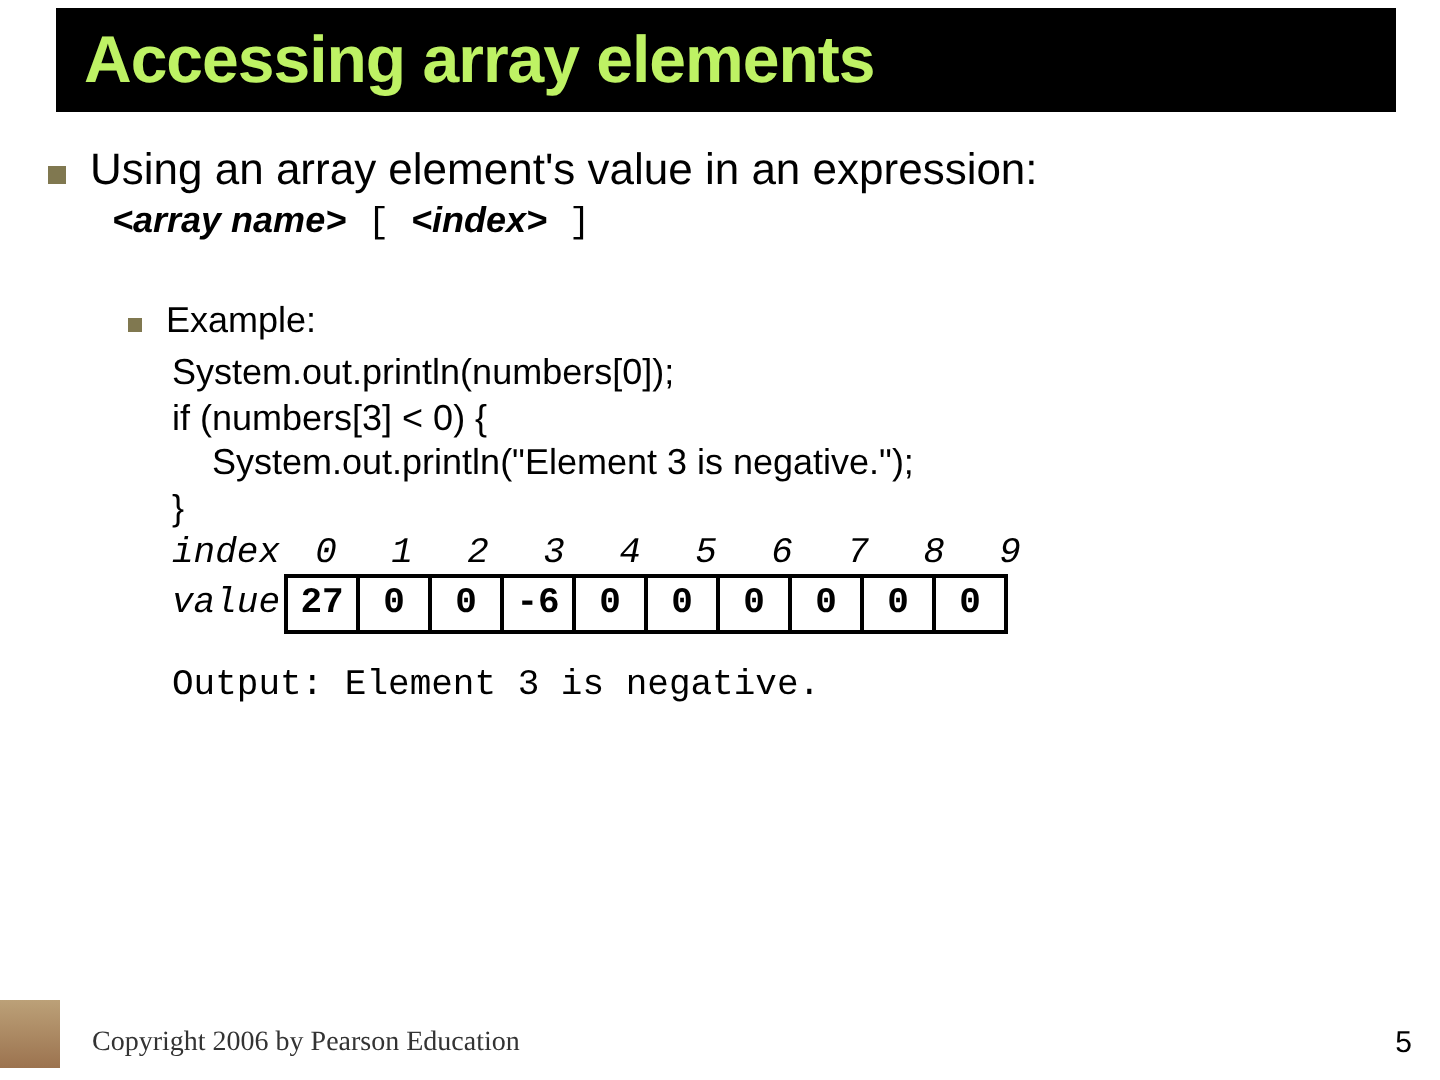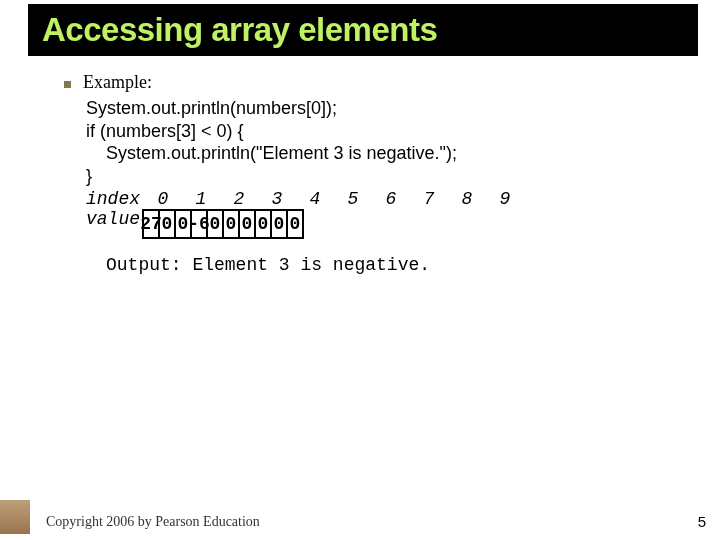--- a/index.html
+++ b/index.html
@@ -8,46 +8,53 @@
   .titlebar { position: absolute; left: 28px; top: 4px; width: 670px; height: 52px; background: #000; display: flex; align-items: center; padding-left: 14px; }
   .titlebar-text { color: #bef264; font-weight: bold; font-size: 33px; letter-spacing: -0.5px; }
   .content { position: absolute; top: 72px; left: 24px; right: 24px; }
   .bullet-row { display: flex; align-items: baseline; gap: 12px; }
   .square-bullet { width: 9px; height: 9px; background: #807850; display: inline-block; flex: 0 0 9px; margin-top: 10px; }
   .square-bullet-sm { width: 7px; height: 7px; background: #807850; display: inline-block; flex: 0 0 7px; margin-top: 8px; }
   .lvl1-text { font-size: 22px; }
   .syntax-line { font-size: 18px; margin-top: 2px; margin-left: 32px; }
   .italic-bold { font-style: italic; font-weight: bold; }
   .mono { font-family: "Courier New", Courier, monospace; }
-  .lvl2 { margin-left: 40px; margin-top: 0; font-family: Liberation Serif, serif; }
+  .lvl2 { margin-left: 40px; margin-top: 28px; }
   .lvl2-text { font-size: 18px; }
   .code-block { font-family: Liberation Sans, sans-serif; font-size: 18px; line-height: 1.25; margin-left: 62px; margin-top: 4px; white-space: pre; }
   .array-visual { margin-left: 62px; margin-top: 2px; }
-  .idx-row, .val-row { display: flex; }
+  .idx-row, .val-row { display: flex; align-items: center; }
   .lbl { font-family: "Courier New", Courier, monospace; font-style: italic; font-size: 18px; width: 58px; text-align: left; }
   .idx-cell { width: 38px; text-align: center; font-family: "Courier New", Courier, monospace; font-style: italic; font-size: 18px; }
-  .val-cell { width: 18px; height: 30px; border: 2px solid #000; display: flex; align-items: center; justify-content: center; font-family: "Courier New", Courier, monospace; font-weight: bold; font-size: 18px; margin-left: -2px; }
+  .val-cell { width: 38px; height: 30px; border: 2px solid #000; display: flex; align-items: center; justify-content: center; font-family: "Courier New", Courier, monospace; font-weight: bold; font-size: 18px; margin-left: -2px; }
   .val-cell:first-of-type { margin-left: 0; }
-  .output-line { font-family: "Courier New", Courier, monospace; font-size: 18px; margin-left: 82px; margin-top: 16px; }
+  .output-line { font-family: "Courier New", Courier, monospace; font-size: 18px; margin-left: 62px; margin-top: 16px; }
   .footer { position: absolute; bottom: 10px; left: 46px; font-size: 14px; color: #333; font-family: Liberation Serif, serif; }
   .pagenum { position: absolute; bottom: 10px; right: 14px; font-size: 15px; color: #000; }
   .deco-block { position: absolute; bottom: 6px; left: 0; width: 30px; height: 34px; background: linear-gradient(#b09060,#8a5a30); opacity: 0.85; }
 </style>
 </head>
 <body>
 
 <div class="slide">
 
   <div class="titlebar">
     <span class="titlebar-text">Accessing array elements</span>
   </div>
 
   <div class="content">
 
+    <div class="bullet-row">
+      <span class="square-bullet"></span>
+      <span class="lvl1-text">Using an array element's value in an expression:</span>
+    </div>
 
+    <div class="syntax-line">
+      <span class="italic-bold">&lt;array name&gt;</span><span class="mono"> [ </span><span class="italic-bold">&lt;index&gt;</span><span class="mono"> ]</span>
+    </div>
 
     <div class="bullet-row lvl2">
       <span class="square-bullet-sm"></span>
       <span class="lvl2-text">Example:</span>
     </div>
 
     <div class="code-block">System.out.println(numbers[0]);
 if (numbers[3] &lt; 0) {
     System.out.println("Element 3 is negative.");
 }</div>

